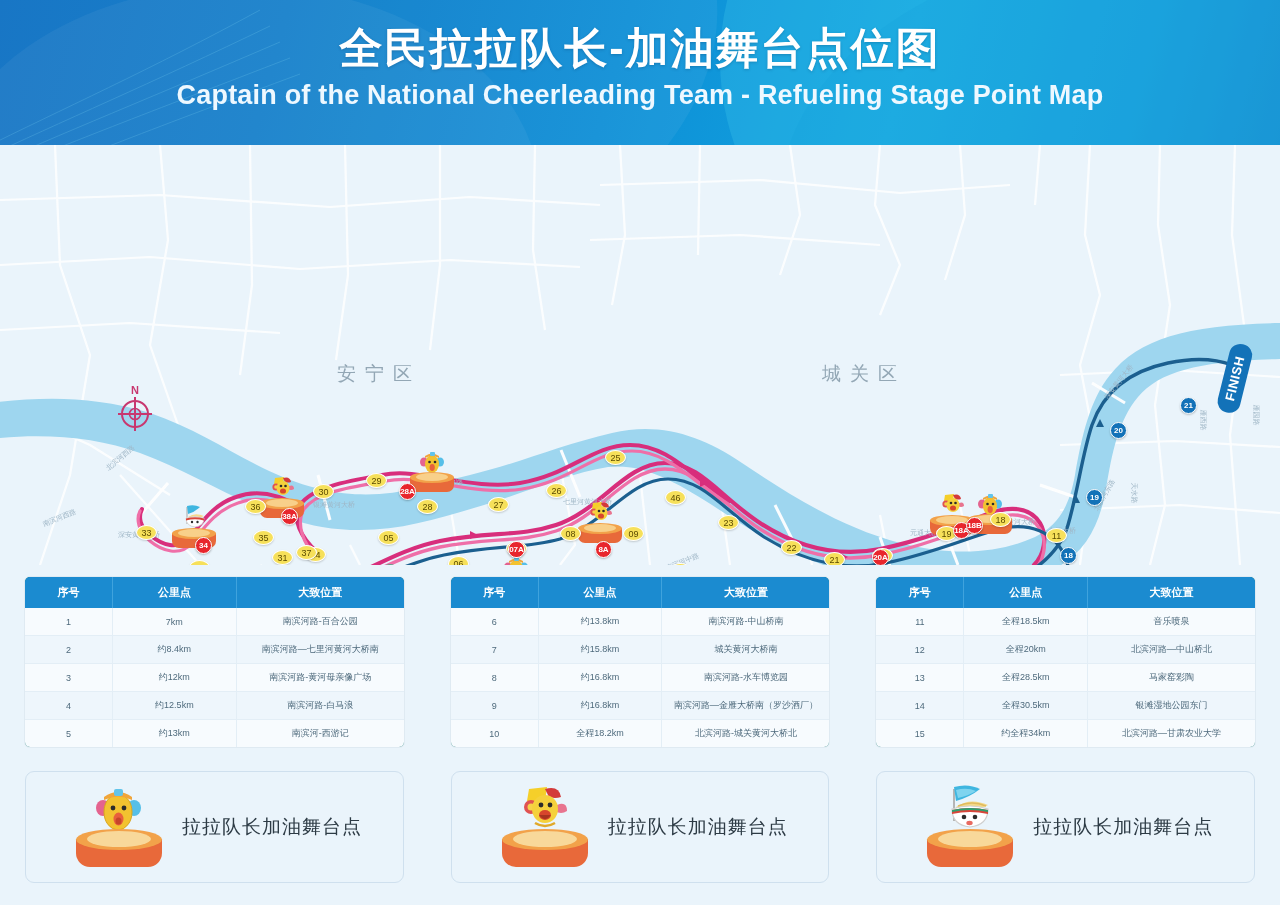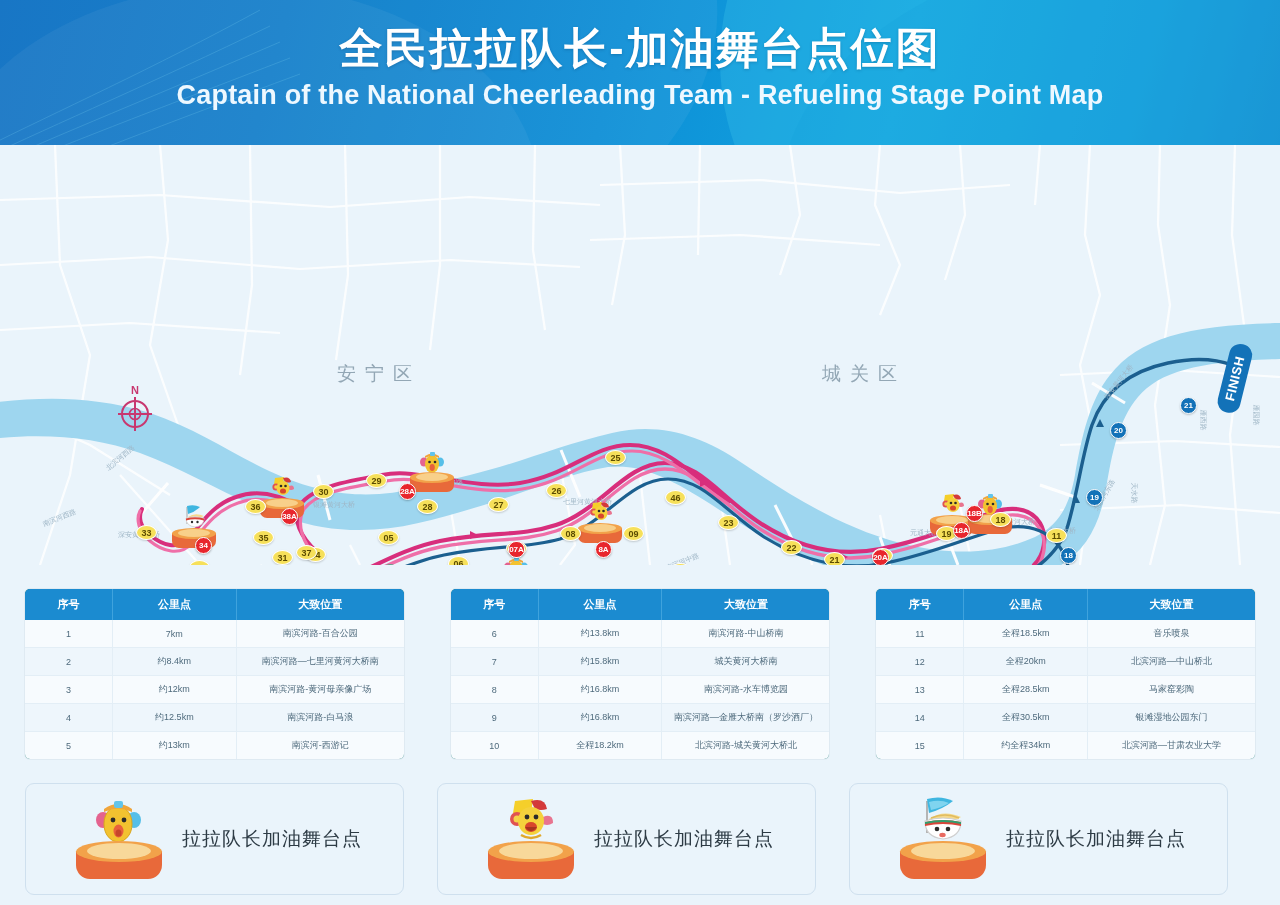--- a/index.html
+++ b/index.html
@@ -86,21 +86,21 @@
     font-family: "Liberation Sans", "DejaVu Sans", sans-serif;
   }
 
   
   .km-marker {
     position: absolute;
     width: 21px; height: 15px;
     background: #f6e05a;
     border: 1.4px solid #fff;
     border-radius: 50%;
-    color: #5b4b00; font-size: 9px; font-weight: bold;
+    color: #5b4b00; font-size: 9px; font-weight: normal;
     display: flex; align-items: center; justify-content: center;
     box-shadow: 0 1px 2px rgba(0,0,0,.18);
     font-family: "Liberation Sans", "DejaVu Sans", sans-serif;
   }
   
   .stage-marker {
     position: absolute;
     width: 17px; height: 17px;
     background: #e8262d;
     border: 1.5px solid #fff;
@@ -170,21 +170,20 @@
     padding: 0 25px; margin-top: 12px;
   }
   .ptable {
     width: 379px;
     border-collapse: separate;
     border-spacing: 0;
     background: #0f766e;
     border-radius: 5px;
     overflow: hidden;
     box-shadow: 0 0 0 1px #dfeaf2;
-    margin-top: 12px;
   }
   .ptable th {
     background: #1b8bd0;
     color: #ffffff;
     font-size: 11px; font-weight: bold;
     padding: 8px 2px;
     text-align: center;
     border-right: 1px solid #3fa3dd;
     font-family: "Liberation Sans", "DejaVu Sans", sans-serif;
   }
@@ -200,21 +199,21 @@
   }
   .ptable td:last-child { border-right: none; }
   .ptable tr:nth-child(even) td { background: #eef6fc; }
   .ptable tr:last-child td { border-bottom: none; }
   .col-no   { width: 88px; }
   .col-km   { width: 124px; }
   .col-loc  { width: 167px; }
 
   
   .legend-row {
-    display: flex; gap: 33px;
+    display: flex; gap: 47px;
     padding: 10px 25px; margin-top: 14px;
   }
   .legend-card {
     width: 379px; height: 112px;
     background: #eaf4fb;
     border: 1px solid #cfe0ee;
     border-radius: 9px;
     display: flex; align-items: center;
     padding-left: 46px;
   }
@@ -580,21 +579,21 @@
       <div class="km-marker" style="left: 296px; top: 400px;">37</div>
     </div>
   <div id="stage-markers">
       <div class="stage-marker" style="left: 195px; top: 392px;">34</div>
       <div class="stage-marker" style="left: 281px; top: 363px;">38A</div>
       <div class="stage-marker" style="left: 399px; top: 325px; margin-top: 13px;">28A</div>
       <div class="stage-marker" style="left: 508px; top: 396px; border-radius: 8px;">07A</div>
       <div class="stage-marker" style="left: 595px; top: 396px;">8A</div>
       <div class="stage-marker" style="left: 872px; top: 404px;">20A</div>
       <div class="stage-marker" style="left: 953px; top: 377px;">18A</div>
-      <div class="stage-marker" style="left: 966px; top: 360px; text-align: center;">18B</div>
+      <div class="stage-marker" style="left: 966px; top: 372px; text-align: center;">18B</div>
     </div>
   <div id="blue-markers">
       <div class="blue-marker" style="left: 1060px; top: 402px;">18</div>
       <div class="blue-marker" style="left: 1086px; top: 344px;">19</div>
       <div class="blue-marker" style="left: 1110px; top: 277px;">20</div>
       <div class="blue-marker" style="left: 1180px; top: 252px;">21</div>
     </div>
   <div id="green-markers"></div>
 
   <div class="finish-badge finish-green" style="left:335px; top:432px;">FINISH</div>

